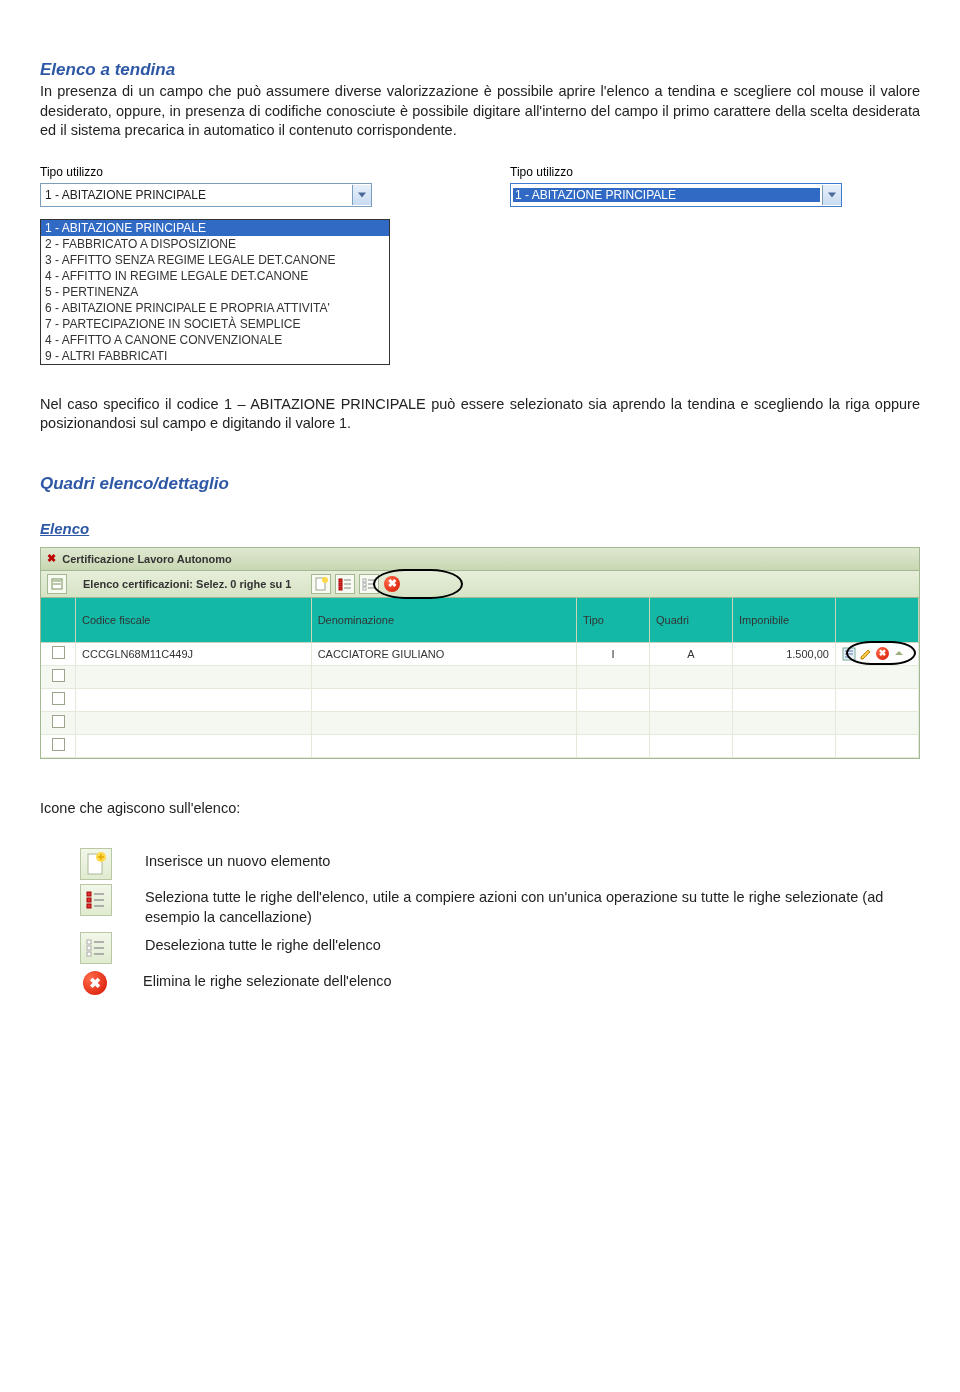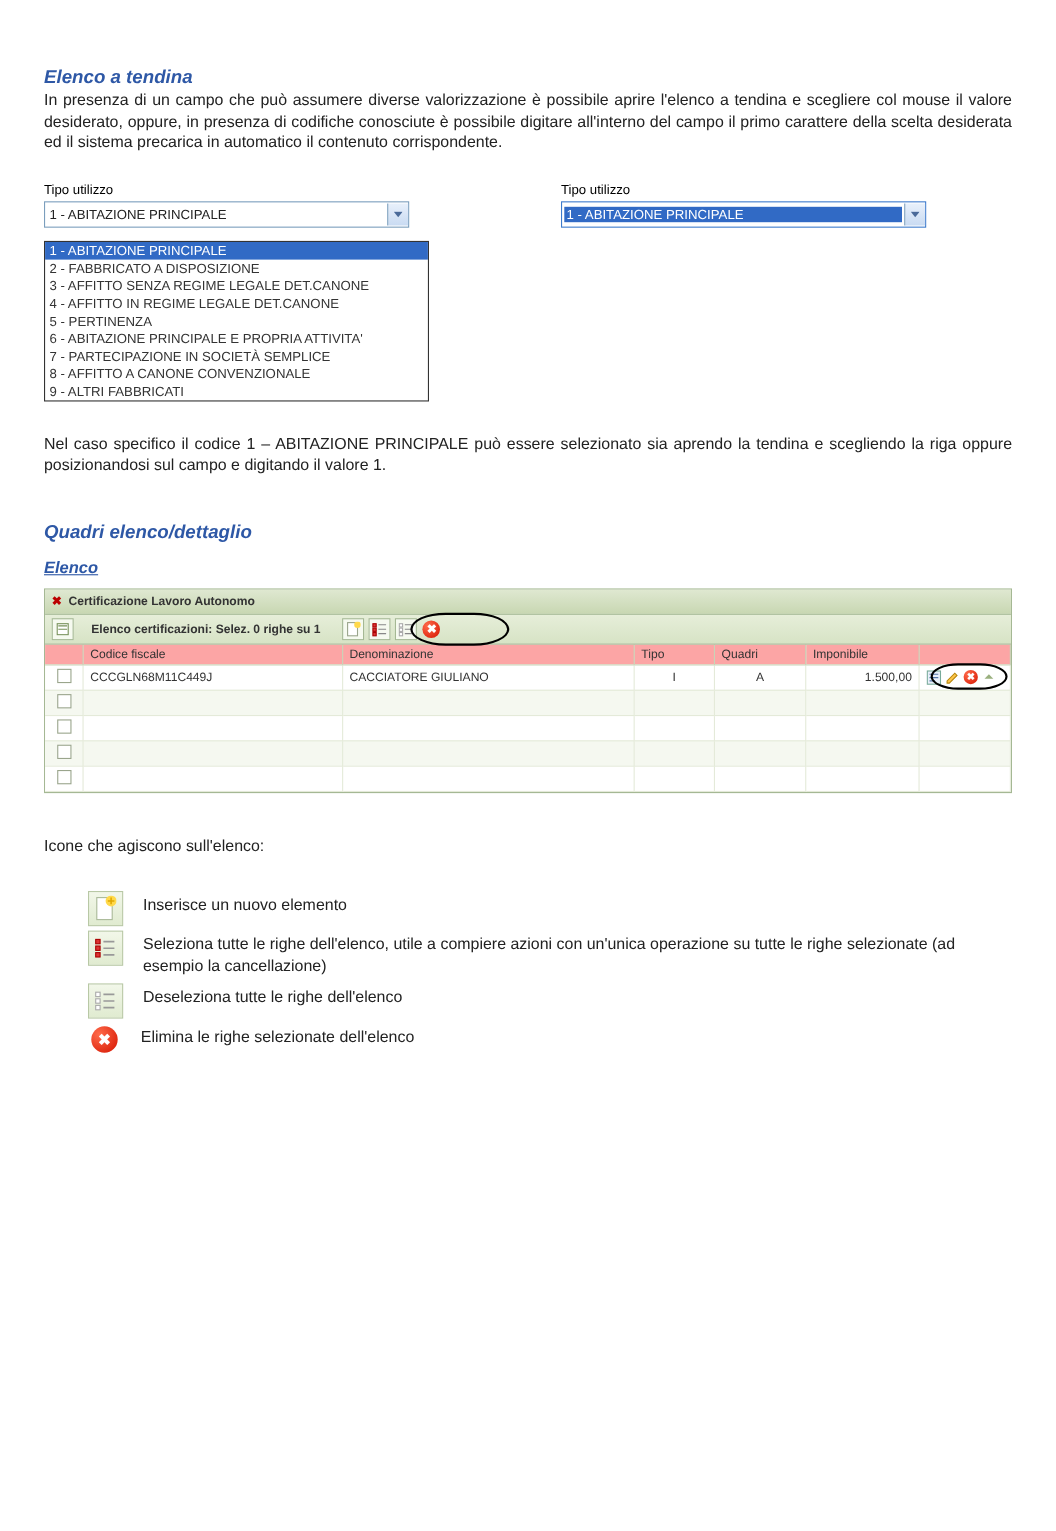--- a/index.html
+++ b/index.html
@@ -39,21 +39,21 @@
     font-size: 14.5px;
     line-height: 1.35;
     text-align: justify;
   }
   .sub-heading {
     font-weight: bold;
     font-style: italic;
     text-decoration: underline;
     color: #2e58a6;
     font-size: 15px;
-    margin: 14px 0 0 0;
+    margin: 26px 0 0 0;
   }
   
   .figure-row {
     display: flex;
     gap: 60px;
     margin: 24px 0 10px 0;
   }
   .fig-col { flex: 1; }
   .fig-label {
     font-family: Verdana, sans-serif;
@@ -163,25 +163,25 @@
     pointer-events:none;
   }
   .circled.toolbar { width:86px; height:26px; left:332px; top:-2px; }
   .grid {
     width:100%;
     border-collapse: collapse;
     font-size: 11px;
     background:#fff;
   }
   .grid th {
-    background:#fca5a5;
+    background:#14b8a6;
     font-weight: normal;
     color:#333;
     text-align:left;
-    padding: 3px 6px;
+    padding: 16px 6px;
     border-bottom:1px solid #c8d4b7;
     border-right:1px solid #c8d4b7;
     font-size:11px;
   }
   .grid td {
     padding: 2px 6px;
     border-bottom:1px solid #e4ead9;
     border-right:1px solid #e4ead9;
     height: 18px;
     color:#333;
@@ -205,21 +205,21 @@
     border:1px solid #9aa58c;
     background:#fff;
   }
   
   .icon-list {
     margin-top: 30px;
   }
   .icon-row {
     display:flex;
     align-items:flex-start;
-    gap: 18px;
+    gap: 33px;
     margin-bottom: 4px;
     padding-left: 40px;
   }
   .icon-row .big-icon {
     width: 30px;
     height: 30px;
     display:flex;
     align-items:center;
     justify-content:center;
     flex-shrink:0;
@@ -263,21 +263,21 @@
         </span>
       </div>
       <div class="dropdown-list" id="opt-list">
           <div class="opt highlight">1 - ABITAZIONE PRINCIPALE</div>
           <div class="opt">2 - FABBRICATO A DISPOSIZIONE</div>
           <div class="opt">3 - AFFITTO SENZA REGIME LEGALE DET.CANONE</div>
           <div class="opt">4 - AFFITTO IN REGIME LEGALE DET.CANONE</div>
           <div class="opt">5 - PERTINENZA</div>
           <div class="opt">6 - ABITAZIONE PRINCIPALE E PROPRIA ATTIVITA'</div>
           <div class="opt">7 - PARTECIPAZIONE IN SOCIETÀ SEMPLICE</div>
-          <div class="opt">8 - AFFITTO A CANONE CONVENZIONALE</div>
+          <div class="opt">4 - AFFITTO A CANONE CONVENZIONALE</div>
           <div class="opt">9 - ALTRI FABBRICATI</div>
         </div>
     </div>
     <div class="fig-col">
       <div class="fig-label">Tipo utilizzo</div>
       <div class="select-box sel">
         <span class="sel-text highlight">1 - ABITAZIONE PRINCIPALE</span>
         <span class="sel-btn">
           <svg viewBox="0 0 10 6">
               <path d="M0 0 L10 0 L5 6 Z"></path>

